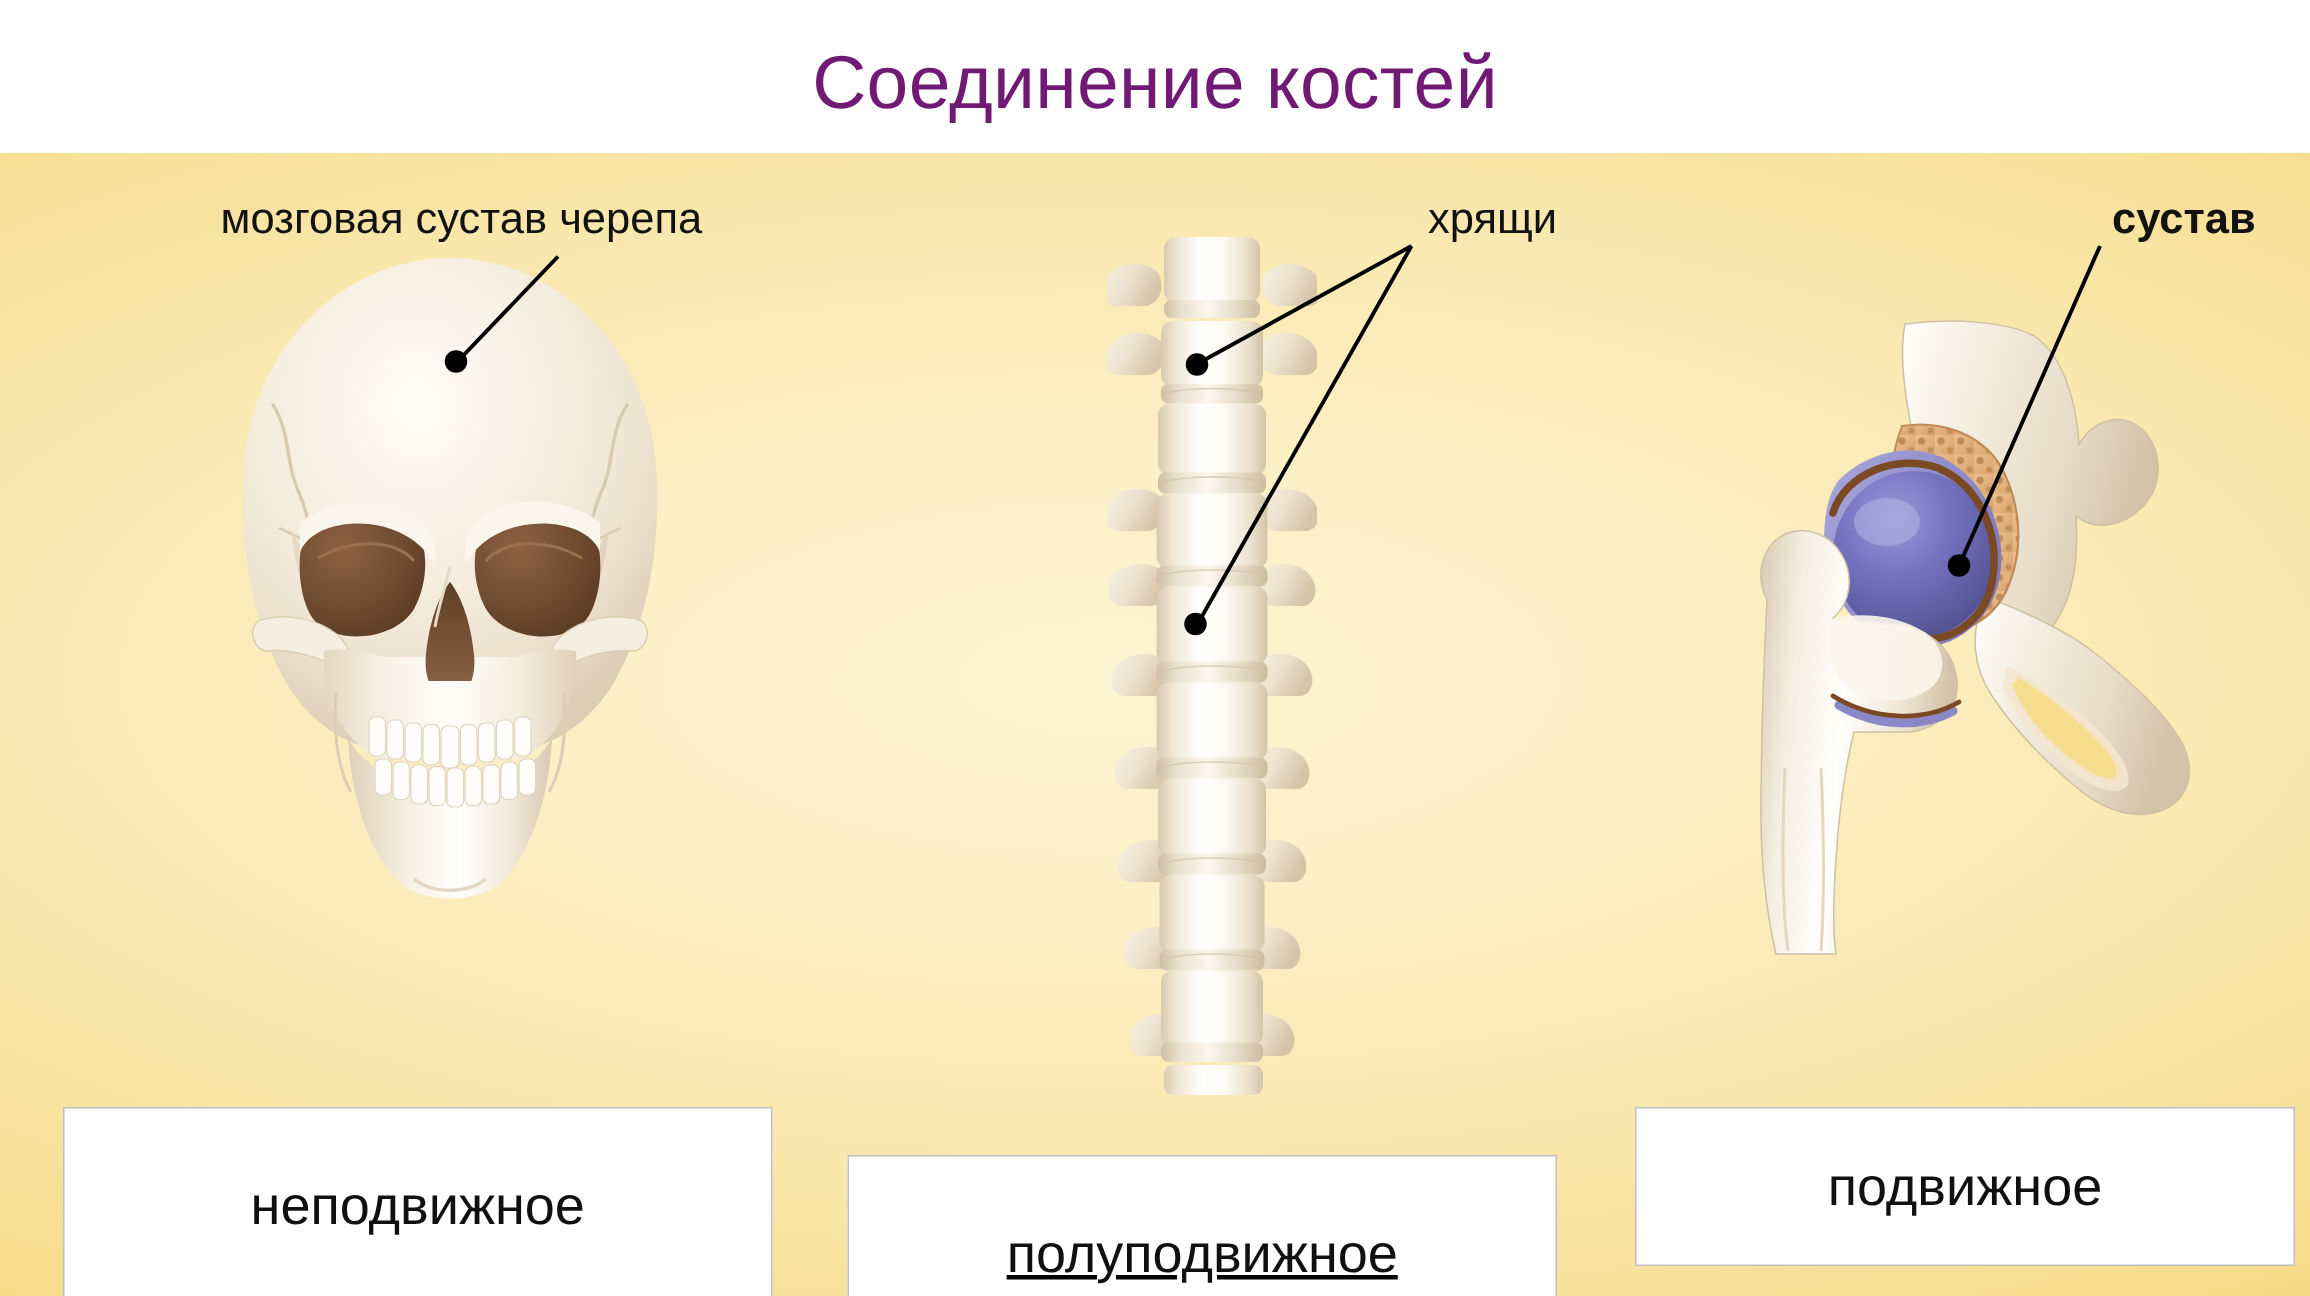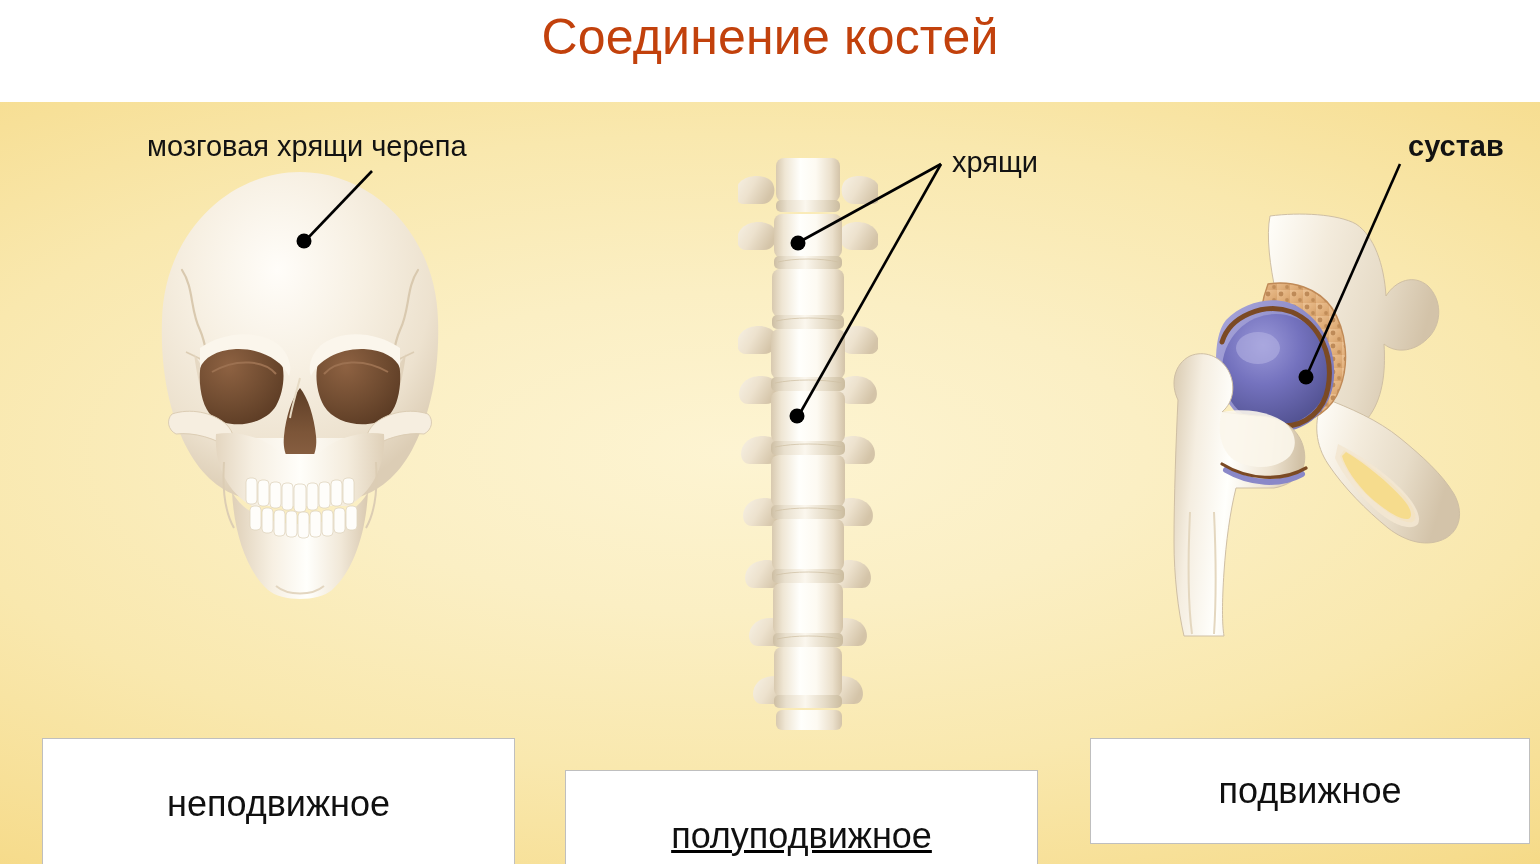--- a/index.html
+++ b/index.html
@@ -23,27 +23,27 @@
   #title-band {
     position: absolute;
     left: 0; top: 0;
     width: 1540px;
     height: 102px;
     background: #ffffff;
   }
   #page-title {
     position: absolute;
     left: 0;
-    top: 10px;
+    top: 28px;
     width: 1540px;
     text-align: center;
     font-size: 50px;
     font-weight: 400;
     line-height: 1.1;
-    color: #c2410c;
+    color: #701a75;
     letter-spacing: 0.2px;
     white-space: nowrap;
   }
 
   
   #content-panel {
     position: absolute;
     left: 0; top: 102px;
     width: 1540px;
     height: 762px;
@@ -448,23 +448,23 @@
 
       <line x1="941" y1="62" x2="801" y2="139" stroke="#000000" stroke-width="2.6"></line>
       <line x1="941" y1="62" x2="799" y2="313" stroke="#000000" stroke-width="2.6"></line>
       <circle cx="798" cy="141" r="7.5" fill="#000000"></circle>
       <circle cx="797" cy="314" r="7.5" fill="#000000"></circle>
 
       <line x1="1400" y1="62" x2="1307" y2="273" stroke="#000000" stroke-width="2.6"></line>
       <circle cx="1306" cy="275" r="7.5" fill="#000000"></circle>
     </svg>
 
-    <div class="callout-label" style="left:147px; top:30px;">мозговая  хрящи черепа</div>
-
-    <div class="callout-label" style="left:952px; top:30px;margin-top:16px;">хрящи</div>
+    <div class="callout-label" style="left:147px; top:30px;">мозговая  сустав черепа</div>
+
+    <div class="callout-label" style="left:952px; top:30px;">хрящи</div>
 
     <div class="callout-label" style="left:1408px; top:30px;font-weight:bold;">сустав</div>
 
     <div class="caption-box" style="left:42px; top:596px; width:473px; height:131px;">
       <span class="caption-text">неподвижное</span>
     </div>
 
     <div class="caption-box" style="left:565px; top:628px; width:473px; height:131px;text-decoration:underline;">
       <span class="caption-text">полуподвижное</span>
     </div>

